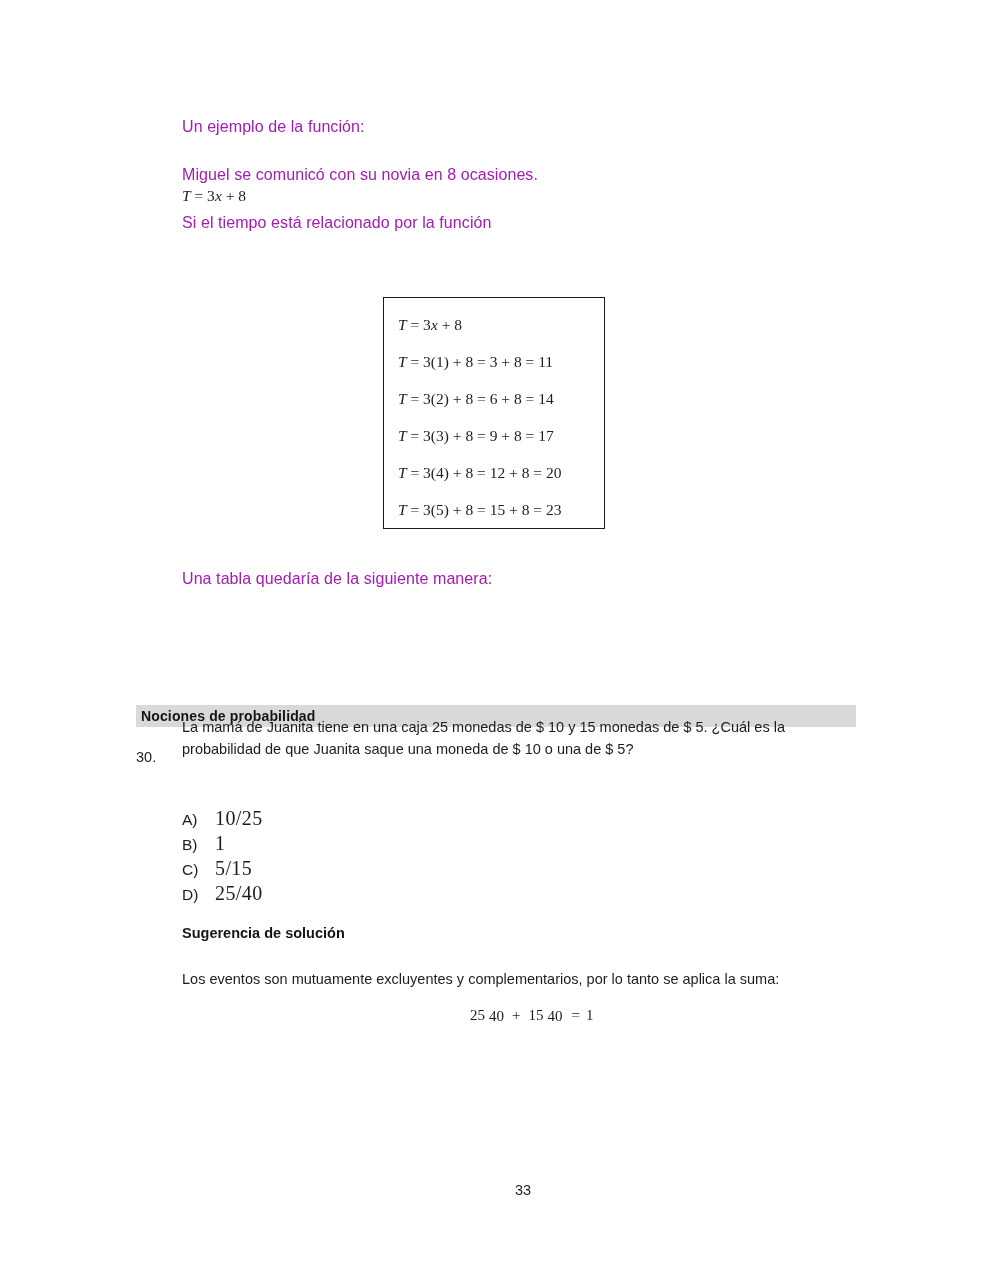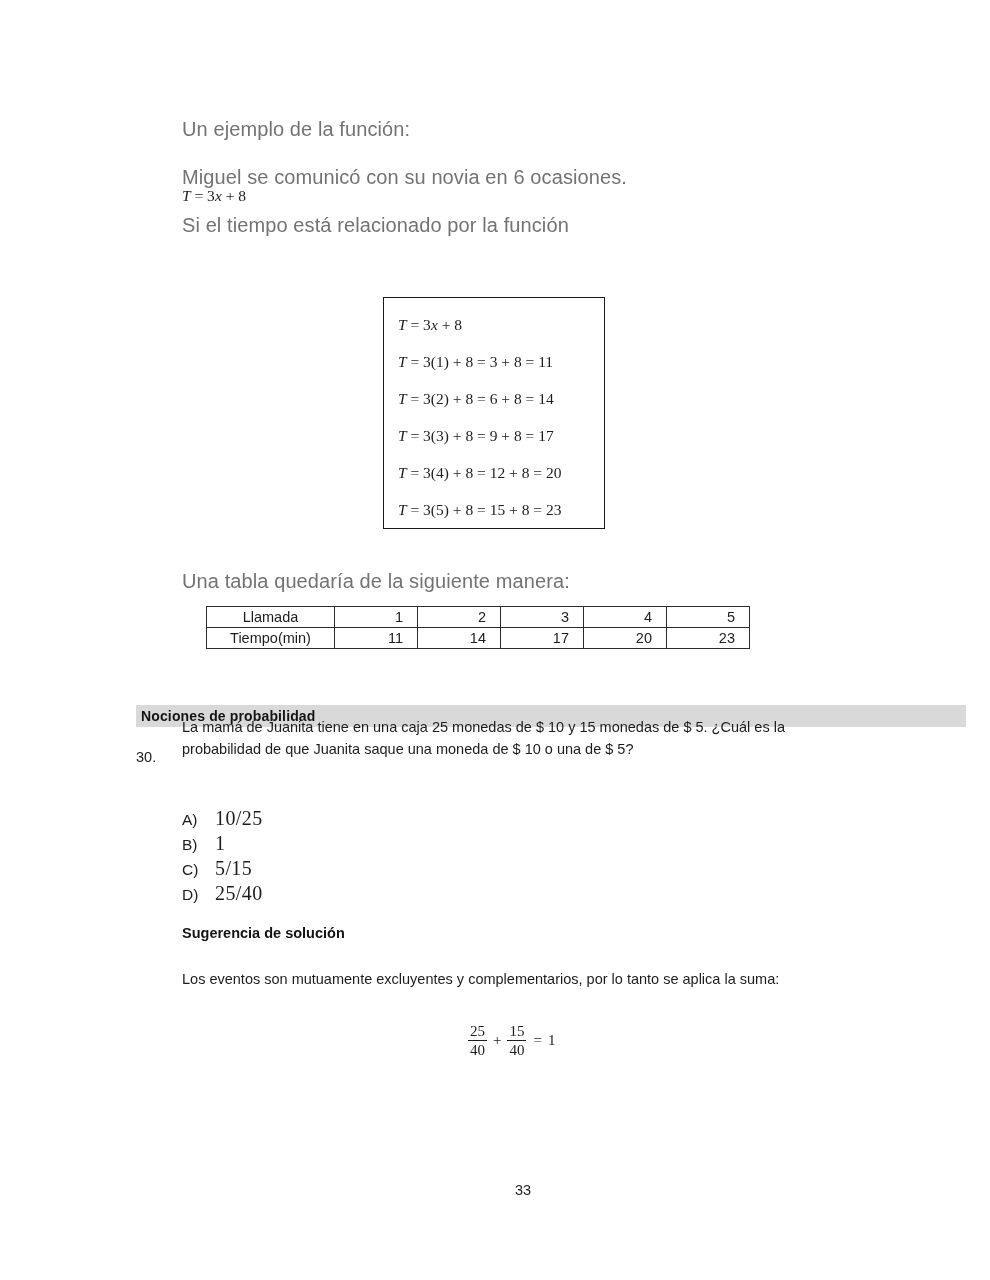--- a/index.html
+++ b/index.html
@@ -17,23 +17,23 @@
   }
   .page {
     position: relative;
     width: 990px;
     height: 1280px;
   }
 
   
   .body-text {
     position: absolute;
-    font-size: 20px;
+    font-size: 16px;
     line-height: 1.45;
-    color: #737373;
+    color: #a21caf;
     letter-spacing: 0.005em;
     text-align: right;
   }
   .math-inline {
     position: absolute;
     font-family: "Liberation Serif", serif;
     font-size: 15.5px;
     color: #1d1d1d;
   }
   .math-inline i {
@@ -91,21 +91,21 @@
     width: 83px;
     text-align: right;
     padding-right: 14px;
   }
 
   
   .section-band {
     position: absolute;
     left: 136px;
     top: 705px;
-    width: 830px;
+    width: 720px;
     height: 22px;
     background: #d9d9d9;
     display: flex;
     align-items: center;
   }
   .section-band span {
     font-size: 14px;
     font-weight: bold;
     color: #141414;
     padding-left: 5px;
@@ -179,24 +179,24 @@
     left: 467px;
     top: 1007px;
     display: flex;
     align-items: center;
     font-family: "Liberation Serif", serif;
     font-size: 15px;
     color: #1d1d1d;
   }
   .frac {
     display: inline-flex;
-    flex-direction: column;
+    flex-direction: row;
     align-items: center;
     line-height: 1.08;
-    margin: 16px 1px;
+    margin: 0 1px;
   }
   .frac .num {
     padding: 0 2px 1px 2px;
   }
   .frac .bar {
     width: 100%;
     height: 1.2px;
     background: #1d1d1d;
   }
   .frac .den {
@@ -222,60 +222,40 @@
     margin-left: 28px;
   }
 </style>
 </head>
 <body>
 
 <div class="page">
 
   <div class="body-text" style="left:182px; top:115px;">Un ejemplo de la función:</div>
 
-  <div class="body-text" style="left:182px; top:163px;">Miguel se comunicó con su novia en 6 ocasiones.</div>
+  <div class="body-text" style="left:182px; top:163px;">Miguel se comunicó con su novia en 8 ocasiones.</div>
 
   <div class="math-inline" style="left:182px; top:187px;"><i>T</i><span> = 3</span><i>x</i><span> + 8</span></div>
 
   <div class="body-text" style="left:182px; top:211px;">Si el tiempo está relacionado por la función</div>
 
 
   <div class="eq-box">
     <div class="eq-list">
       <div class="eq-line"><i>T</i><span></span><span class="eqtxt"> =  3<i>x</i>  + 8</span></div>
       <div class="eq-line"><i>T</i><span class="eqtxt"> =  3(1) + 8 = 3 + 8 = 11</span></div>
       <div class="eq-line"><i>T</i><span class="eqtxt"> =  3(2) + 8 = 6 + 8 =  14</span></div>
       <div class="eq-line"><i>T</i><span class="eqtxt"> = 3(3) + 8 = 9 + 8 = 17</span></div>
       <div class="eq-line"><i>T</i><span class="eqtxt"> = 3(4) + 8 = 12 + 8 = 20</span></div>
       <div class="eq-line"><i>T</i><span class="eqtxt"> = 3(5) + 8 = 15 + 8 = 23</span></div>
     </div>
   </div>
 
   <div class="body-text" style="left:182px; top:567px;">Una tabla quedaría de la siguiente manera:</div>
 
-  <table class="data-table">
-    <tbody>
-      <tr>
-        <td class="label">Llamada</td>
-        <td class="num">1</td>
-        <td class="num">2</td>
-        <td class="num">3</td>
-        <td class="num">4</td>
-        <td class="num">5</td>
-      </tr>
-      <tr>
-        <td class="label">Tiempo(min)</td>
-        <td class="num">11</td>
-        <td class="num">14</td>
-        <td class="num">17</td>
-        <td class="num">20</td>
-        <td class="num">23</td>
-      </tr>
-    </tbody>
-  </table>
 
   <div class="section-band">
     <span>Nociones de probabilidad</span>
   </div>
 
   <div class="q-number">30.</div>
   <div class="q-text">La mamá de Juanita tiene en una caja 25 monedas de $ 10 y 15 monedas de $ 5. ¿Cuál es la probabilidad de que Juanita saque una moneda de $ 10 o una de $ 5?</div>
 
   <div class="options">
     <div class="opt-row">

